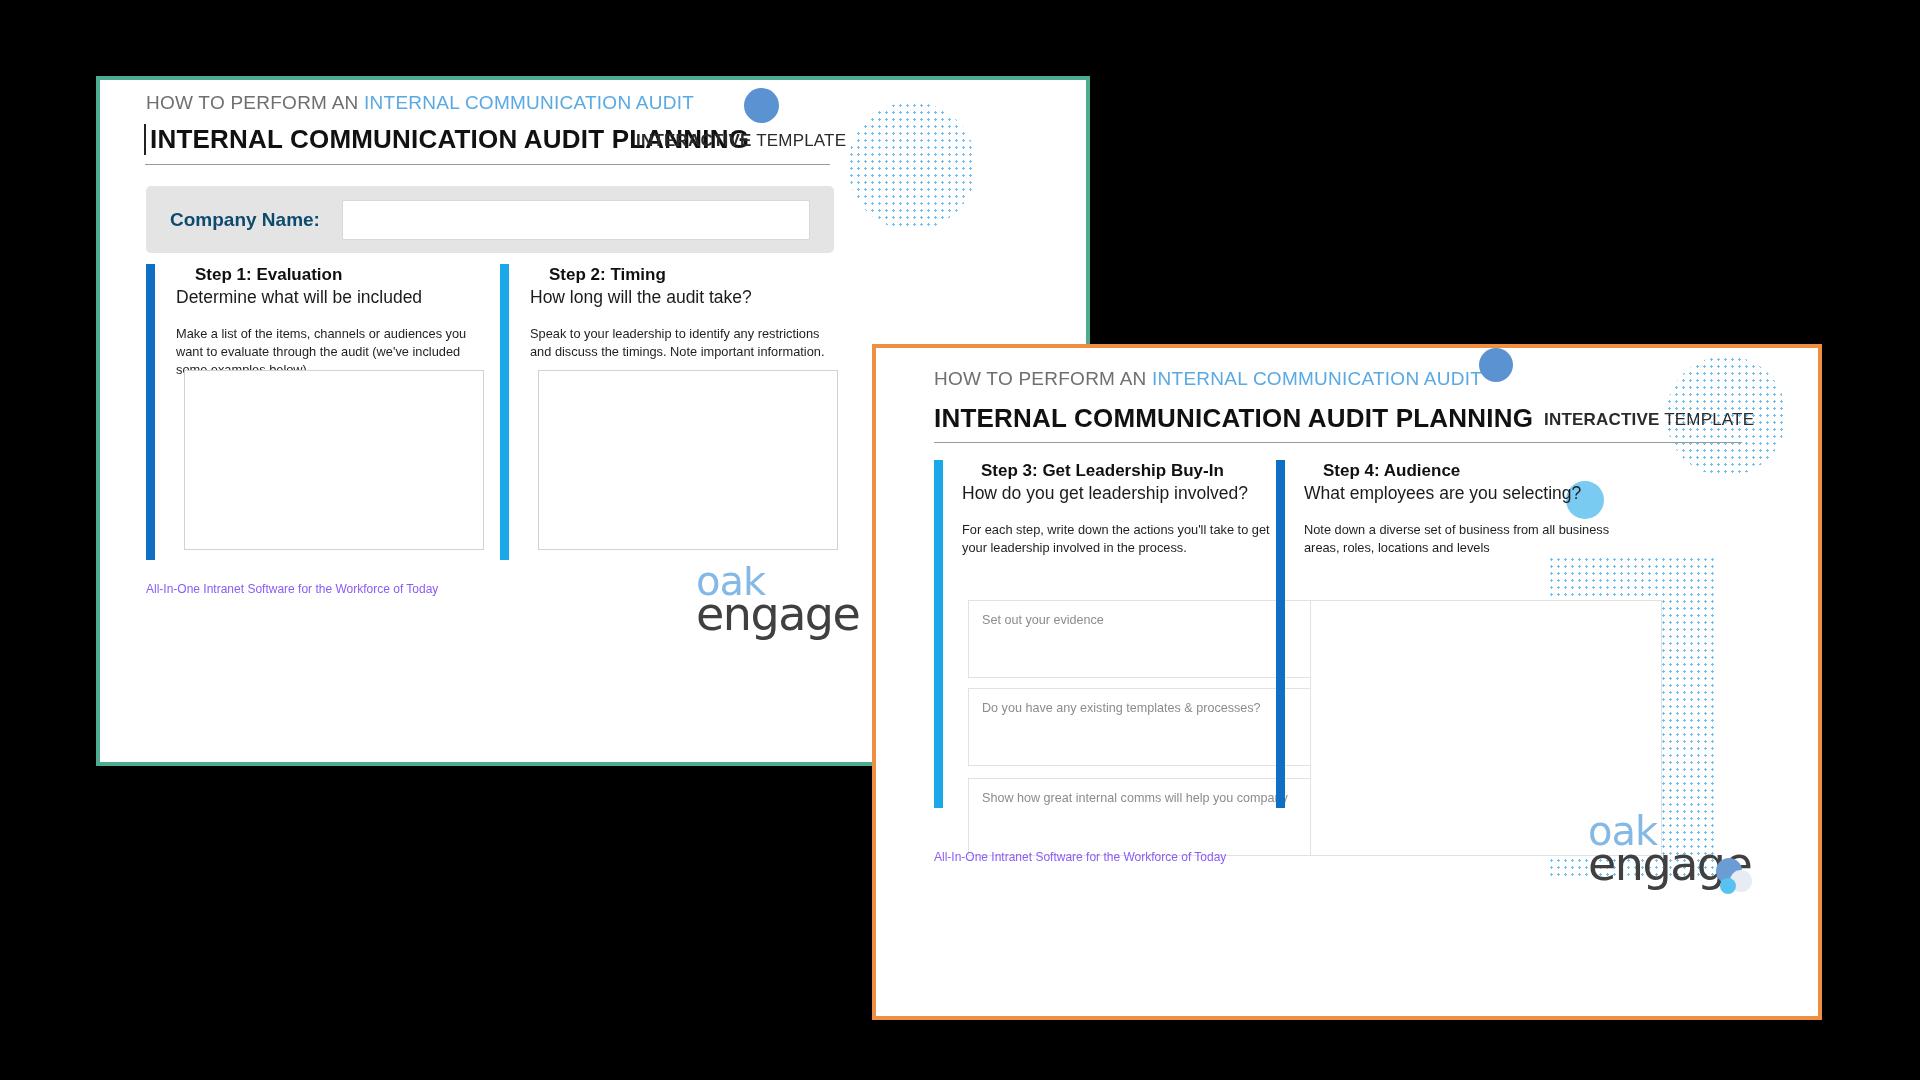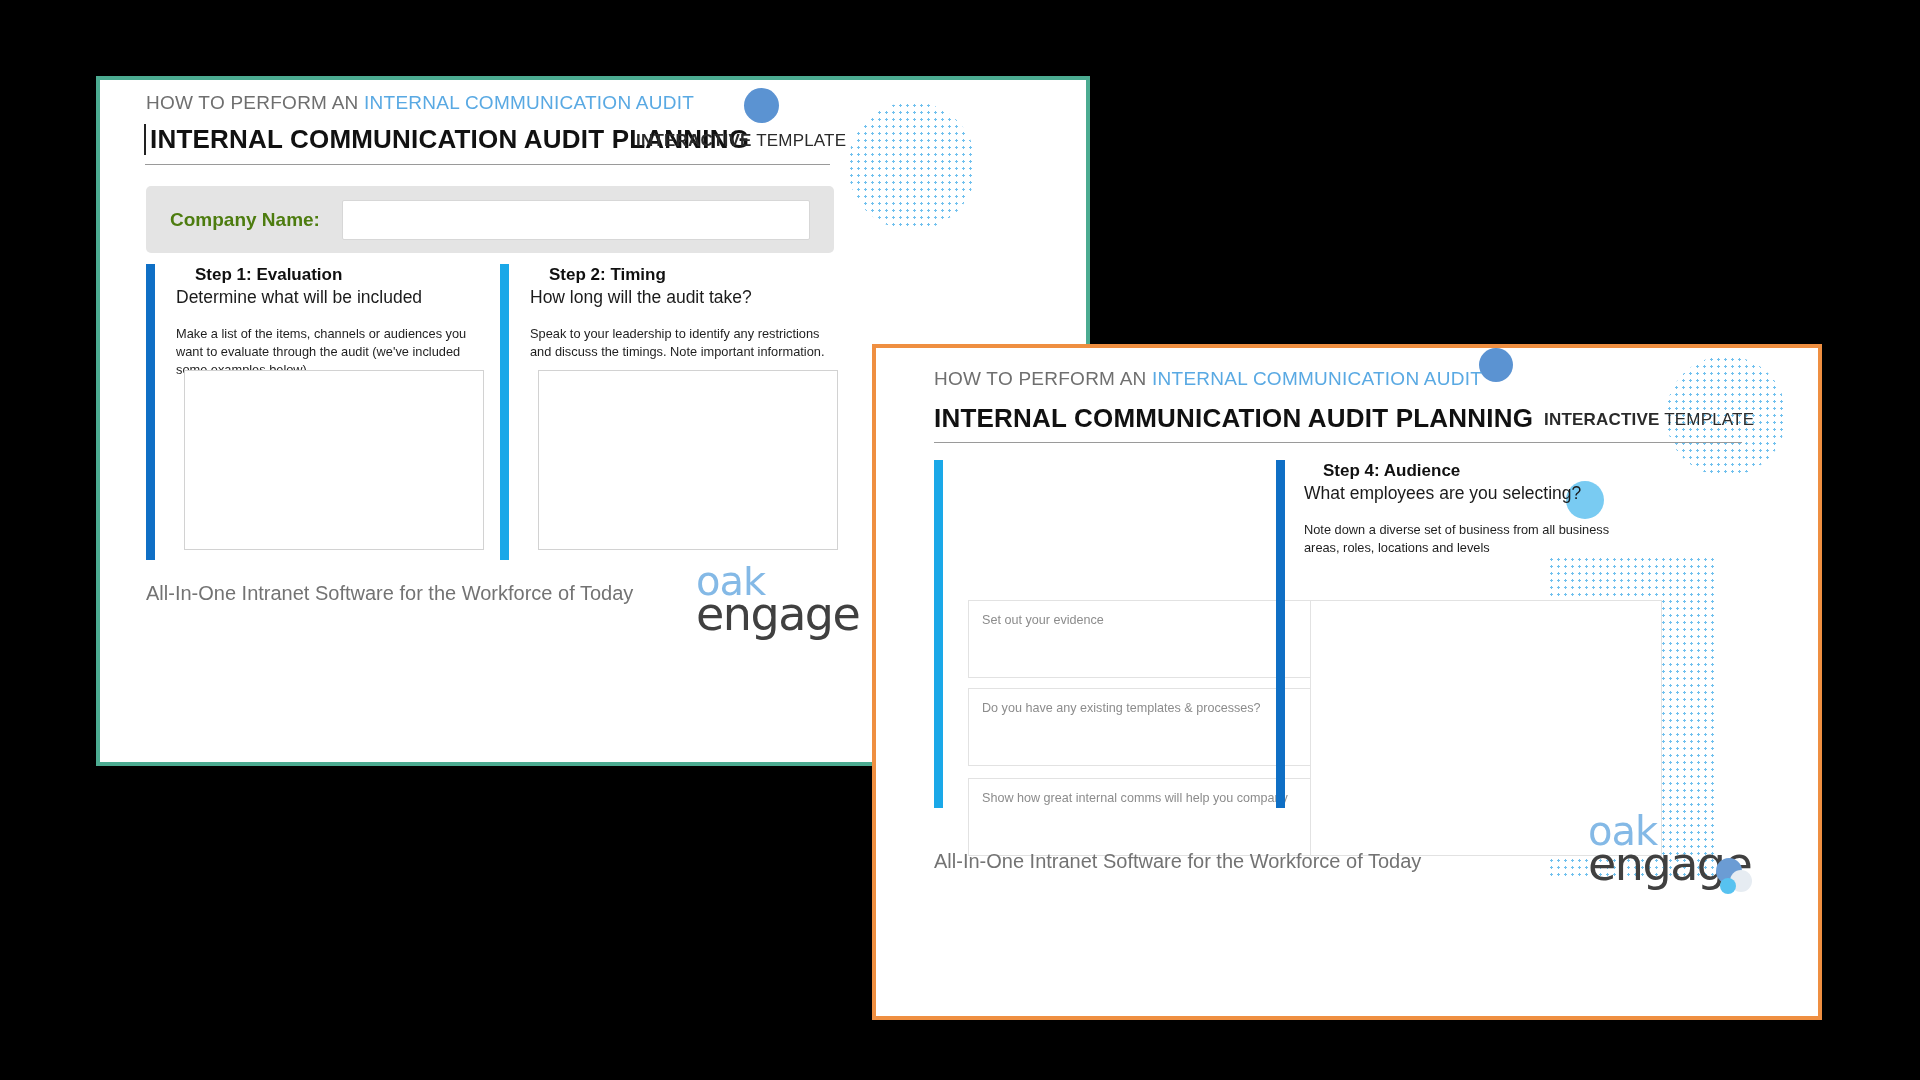--- a/index.html
+++ b/index.html
@@ -94,21 +94,21 @@
   .company-strip {
     position: absolute;
     background: #e4e4e4;
     border-radius: 5px;
     display: flex;
     align-items: center;
   }
   .company-label {
     font-size: 19px;
     font-weight: 700;
-    color: #4d7c0f;
+    color: #0c4a6e;
     margin-left: 24px;
     white-space: nowrap;
   }
   .company-input {
     flex: 1;
     height: 40px;
     background: #ffffff;
     border: 1px solid #d7d7d7;
     margin: 0 24px 0 22px;
     border-radius: 2px;
@@ -160,22 +160,22 @@
   .answer-ph {
     font-size: 12.6px;
     color: #8c8c8c;
     padding: 11px 13px;
     line-height: 1.3;
   }
 
   
   .footer-text {
     position: absolute;
-    font-size: 20px;
-    color: #737373;
+    font-size: 12px;
+    color: #8b5cf6;
     white-space: nowrap;
   }
 
   
   .dot-circle {
     position: absolute;
     border-radius: 50%;
     background-color: transparent;
     background-image: radial-gradient(#6fc0ee 1.25px, transparent 1.35px);
     background-size: 7px 7px;
@@ -298,20 +298,25 @@
       <div class="doc-title" style="left:58px; top:55px;">INTERNAL COMMUNICATION AUDIT PLANNING</div>
 
       <div class="doc-kind" style="left:668px; top:62px;">
         <b>INTERACTIVE</b><span> TEMPLATE</span>
       </div>
 
       <div class="rule" style="left:58px; top:94px; width:808px;"></div>
 
       <div class="step" style="left:58px; top:112px; width:360px; height:348px;">
         <div class="step-bar light" style="height:348px;"></div>
+        <div class="step-body" style="left:28px; width:320px;">
+          <div class="step-title">Step 3: Get Leadership Buy-In</div>
+          <div class="step-sub">How do you get leadership involved?</div>
+          <div class="step-desc">For each step, write down the actions you'll take to get your leadership involved in the process.</div>
+        </div>
 
         <div class="answer-box soft" style="left:34px; top:228px; width:348px; height:78px;">
           <div class="answer-ph">Do you have any existing templates &amp; processes?</div>
         </div>
         <div class="answer-box soft" style="left:34px; top:140px; width:348px; height:78px;">
           <div class="answer-ph">Set out your evidence</div>
         </div>
         <div class="answer-box soft" style="left:34px; top:318px; width:348px; height:78px;">
           <div class="answer-ph">Show how great internal comms will help you company</div>
         </div>

